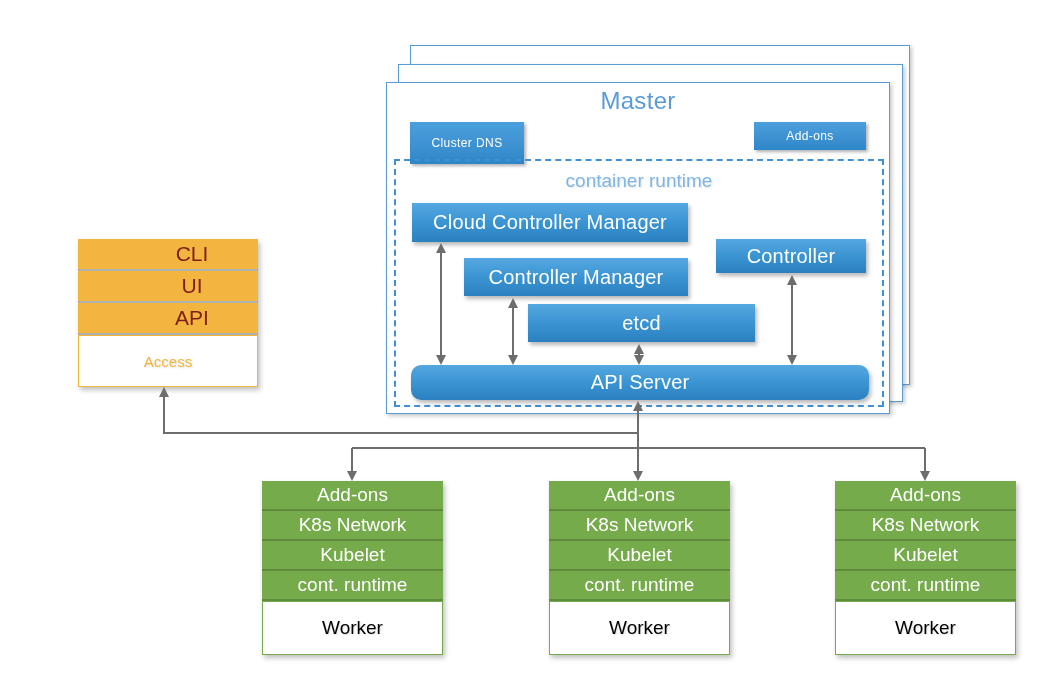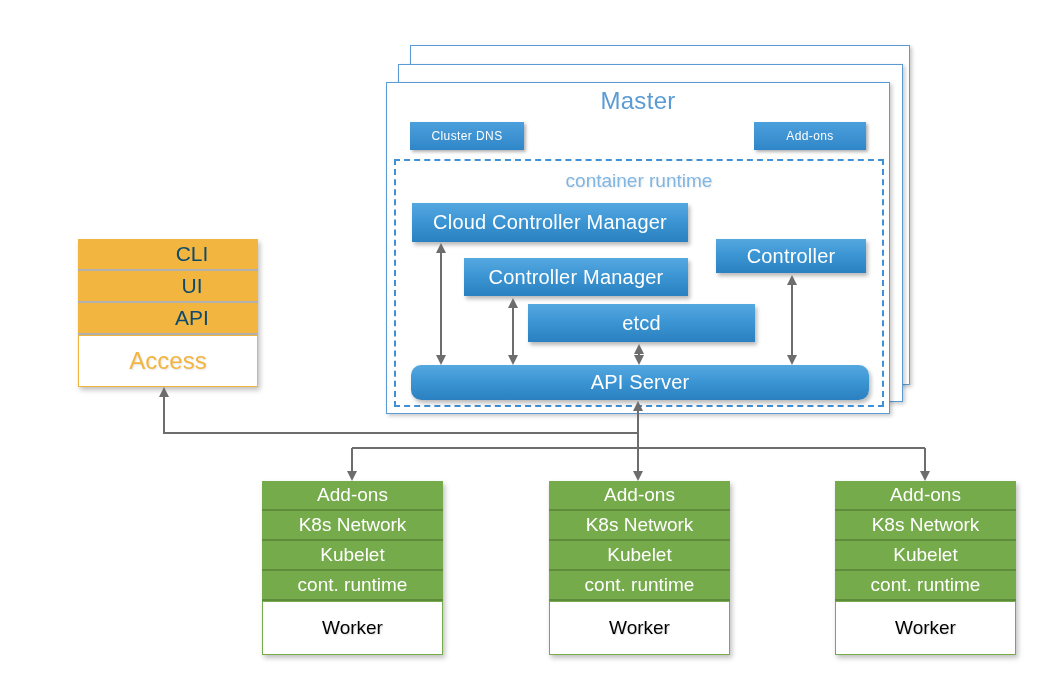--- a/index.html
+++ b/index.html
@@ -58,33 +58,33 @@
     color:#7fb6e4;
     font-size:19px;
     text-align:center;
     text-shadow:1px 1px 2px rgba(0,0,0,.10);
   }
 
   
   .access-wrap{box-shadow:2px 3px 5px rgba(0,0,0,.25);}
   .access-cell{
     background:#f2b640;
-    color:#0c4a6e;
+    color:#7f1d1d;
     display:flex;align-items:center;justify-content:center;
     font-size:21px;
     border-bottom:2px solid #b0b0b0;
     box-sizing:border-box;
     padding-left:48px;
   }
   .access-foot{
     background:#ffffff;
     border:1px solid #f0b43d;
     color:#f2b640;
     display:flex;align-items:center;justify-content:center;
-    font-size:24px;
+    font-size:15px;
     box-sizing:border-box;
     text-shadow:1px 1px 2px rgba(0,0,0,.13);
   }
 
   
   .worker-wrap{box-shadow:2px 3px 5px rgba(0,0,0,.25);}
   .worker-cell{
     background:#76ab4c;
     color:#ffffff;
     display:flex;align-items:center;justify-content:center;
@@ -108,21 +108,21 @@
 <body>
 
 <div id="stage">
 
   <div class="abs card-shadow" style="left:410px;top:45px;width:500px;height:340px;"></div>
   <div class="abs card-shadow" style="left:398px;top:64px;width:505px;height:338px;"></div>
   <div class="abs card-shadow" style="left:386px;top:82px;width:504px;height:332px;"></div>
 
   <div class="abs master-title" style="left:386px;top:86px;width:504px;height:30px;line-height:30px;">Master</div>
 
-  <div class="abs blue-pill" style="left:410px;top:122px;width:114px;height:28px;">Cluster DNS</div>
+  <div class="abs blue-pill" style="left:410px;top:122px;width:114px;height:42px;">Cluster DNS</div>
 
   <div class="abs blue-pill" style="left:754px;top:122px;width:112px;height:28px;">Add-ons</div>
 
   <div class="abs dashed-region" style="left:394px;top:159px;width:490px;height:248px;"></div>
   <div class="abs dashed-label" style="left:394px;top:167px;width:490px;height:28px;line-height:28px;">container runtime</div>
 
   <div class="abs blue-box" style="left:412px;top:203px;width:276px;height:39px;">Cloud Controller Manager</div>
 
   <div class="abs blue-box" style="left:464px;top:258px;width:224px;height:38px;">Controller Manager</div>
 

